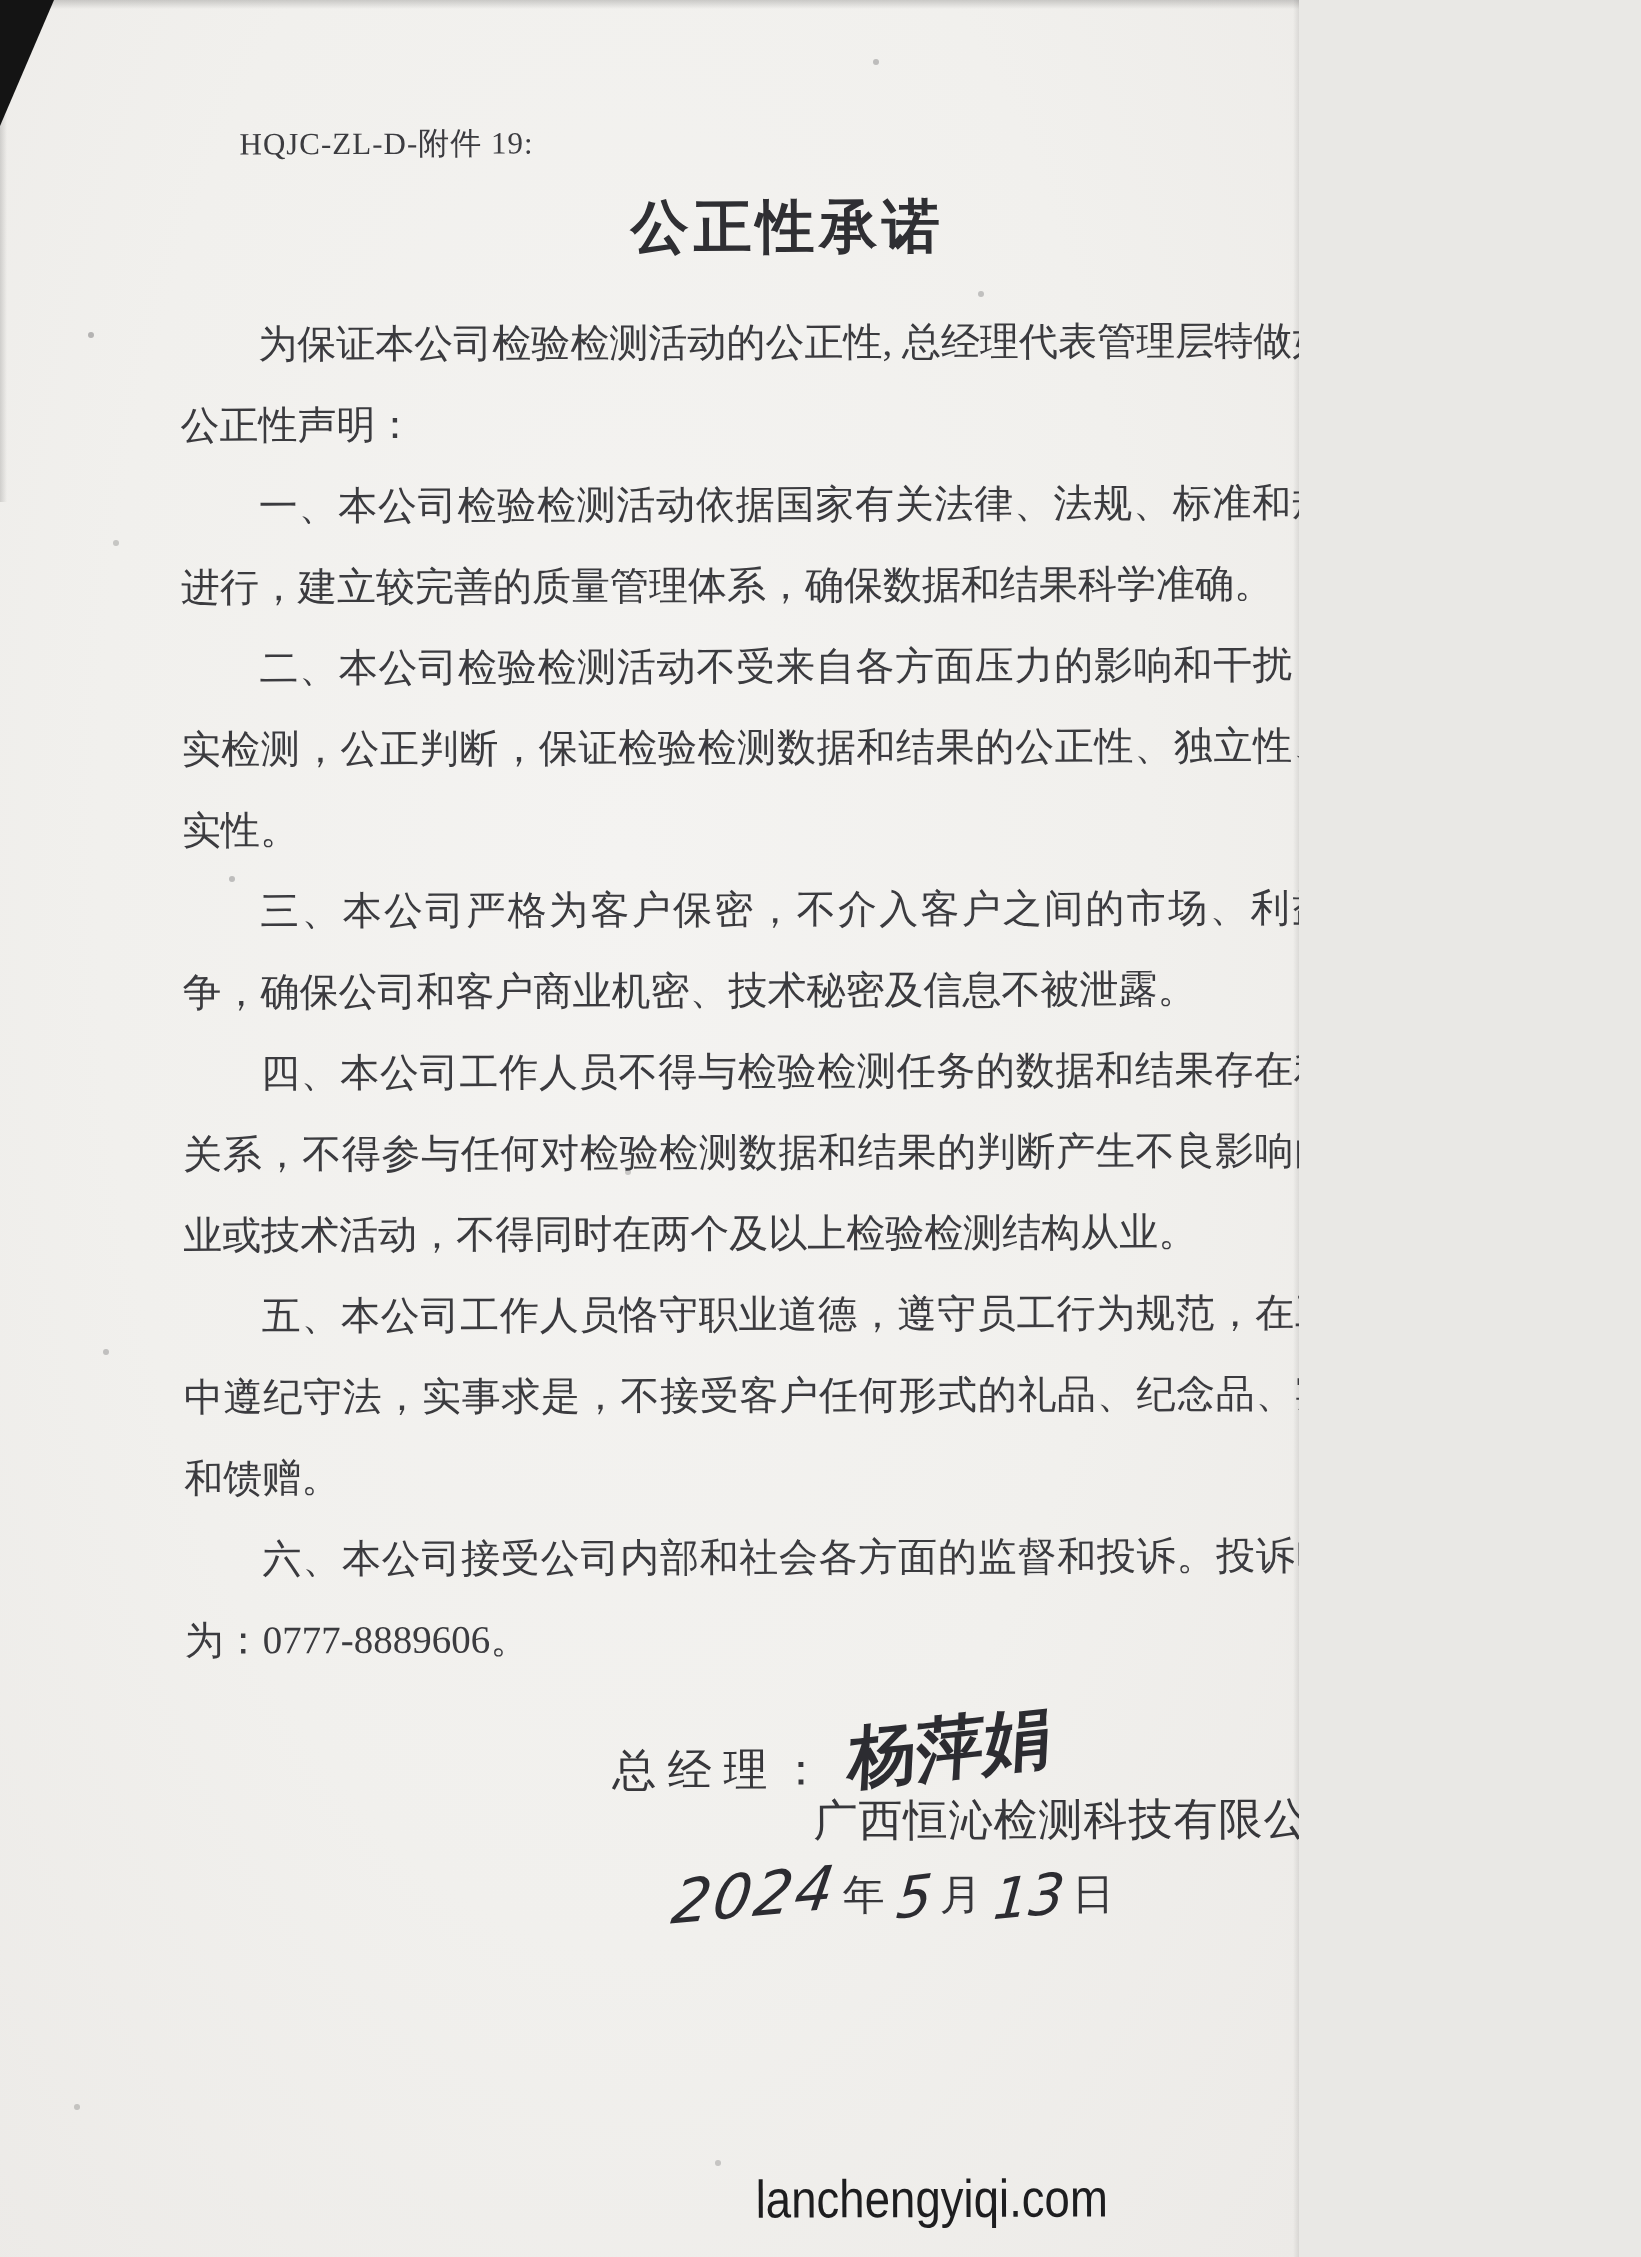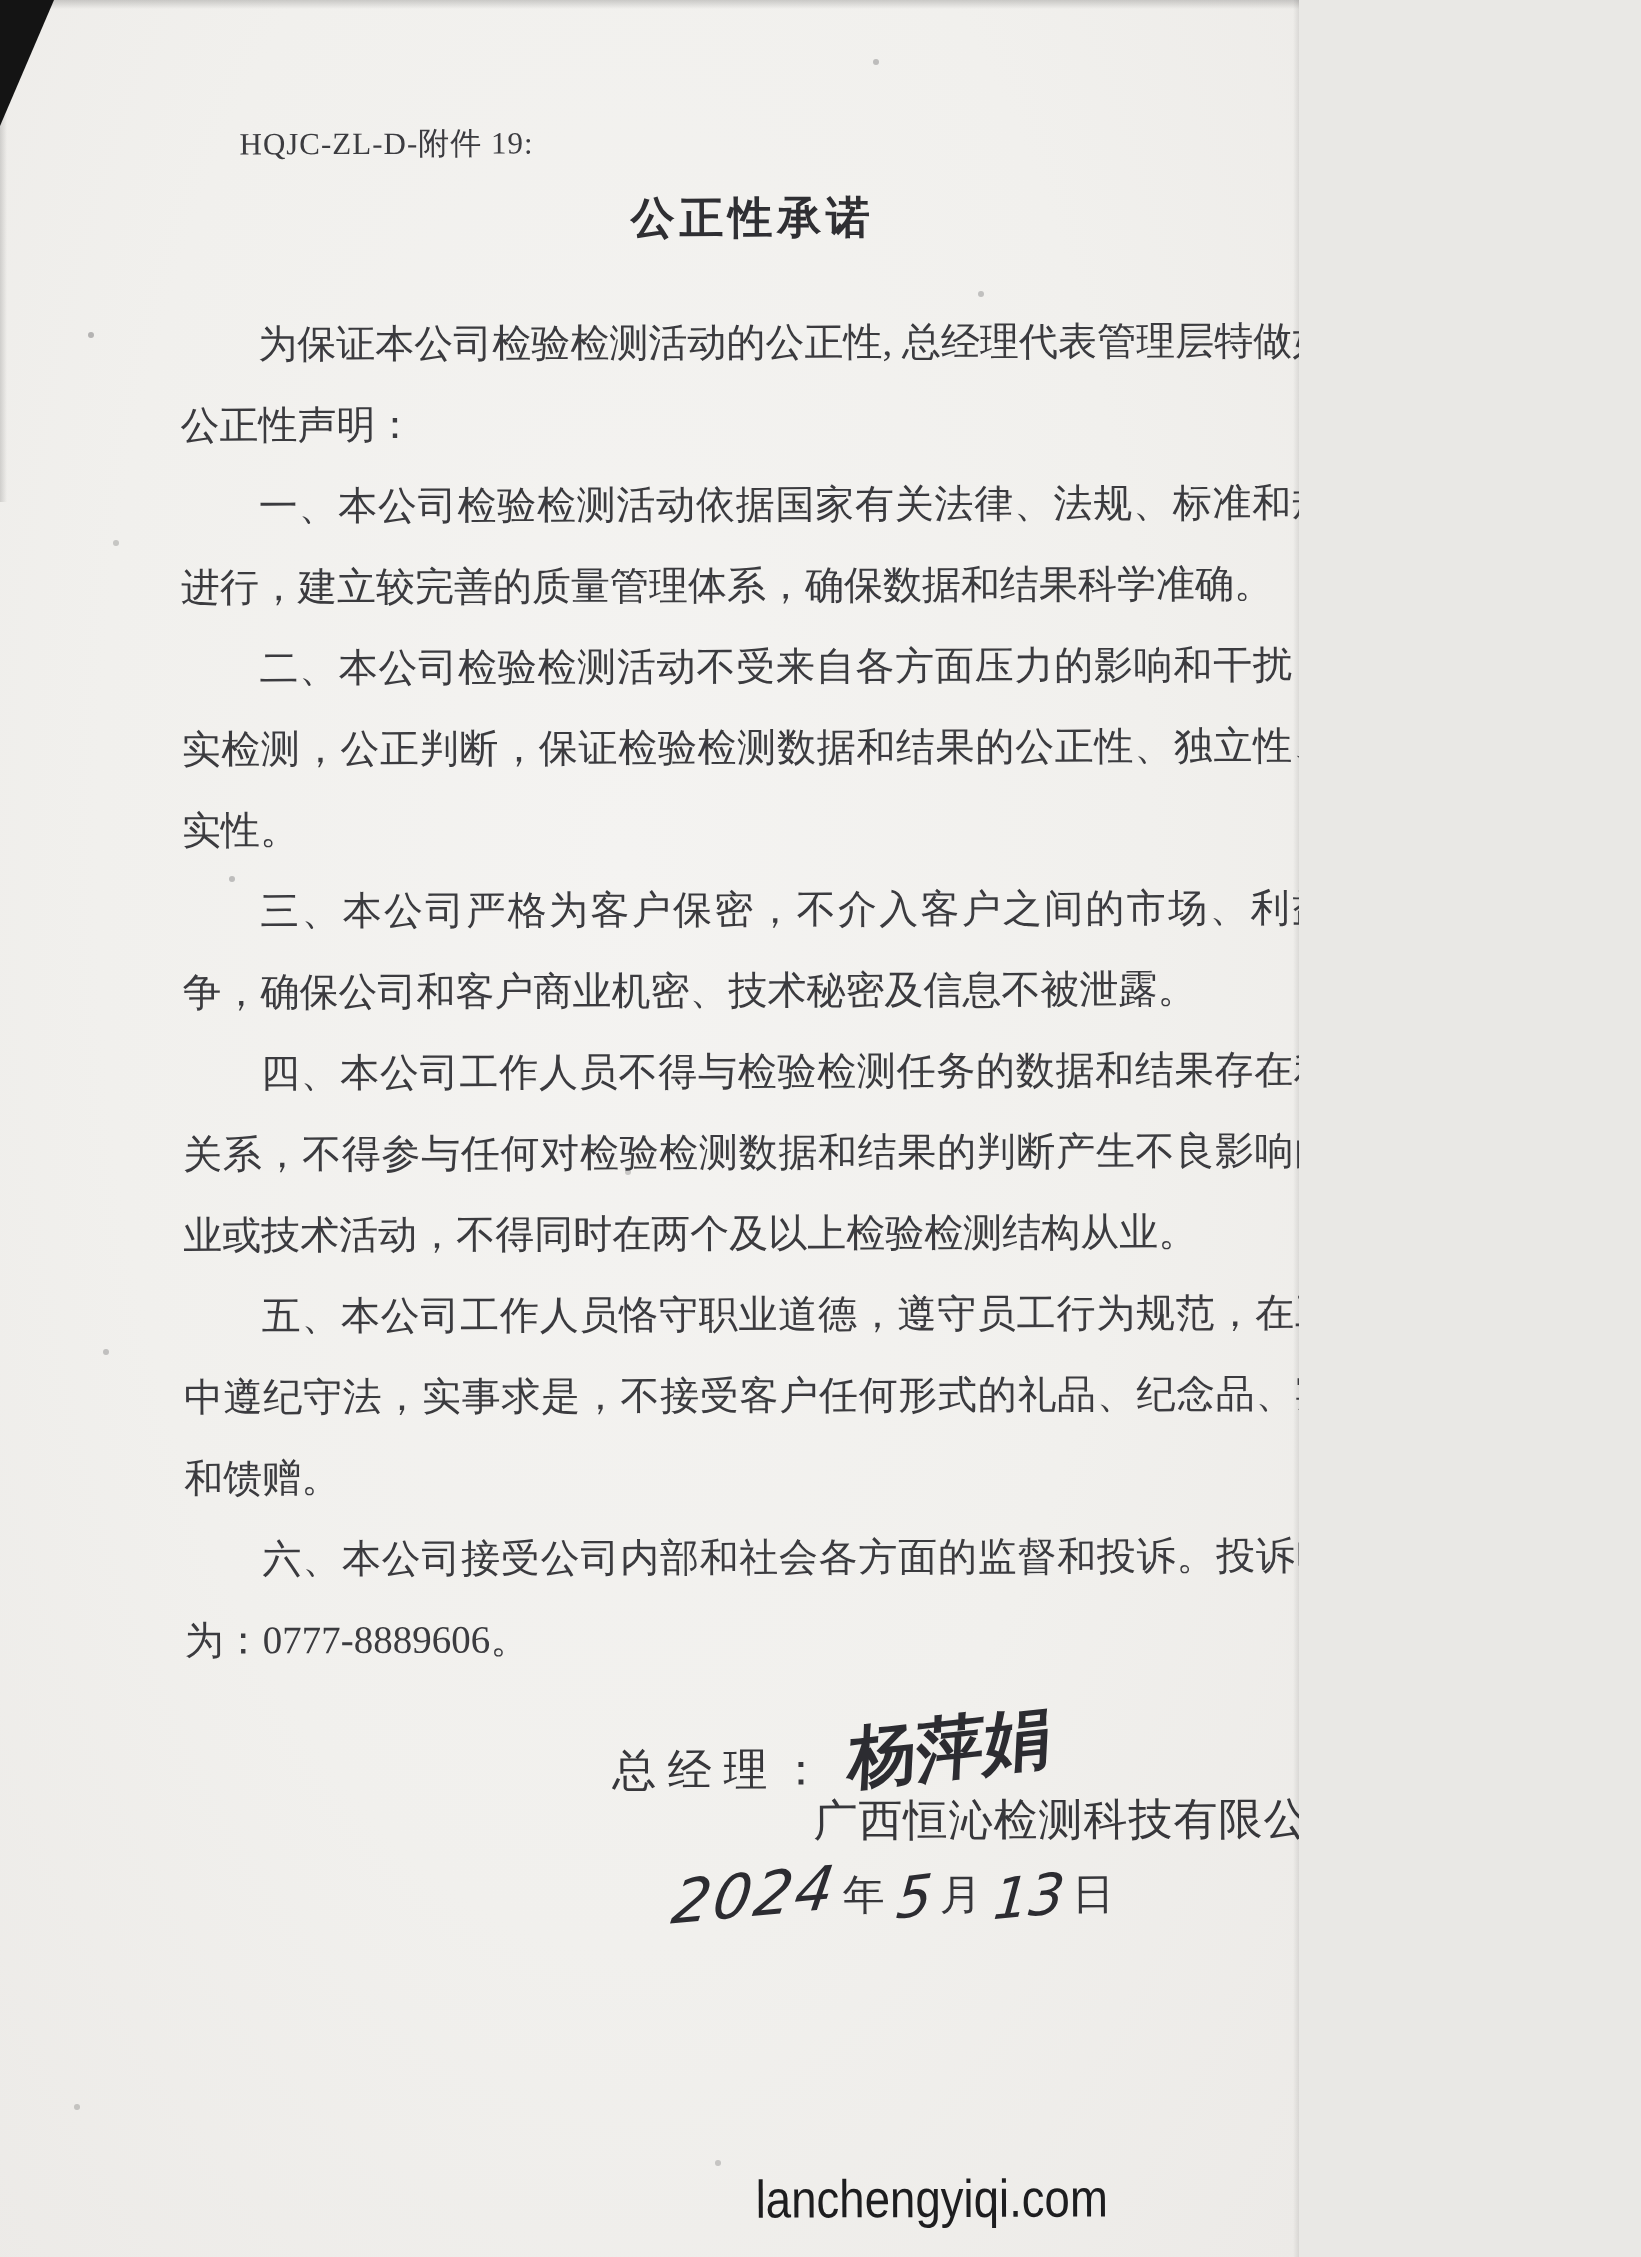--- a/index.html
+++ b/index.html
@@ -50,21 +50,21 @@
       75px 2105px 0 1px rgba(70,70,72,.25),
       874px 60px 0 1px rgba(70,70,72,.30);
   }
 
   .doc-code{
     position:absolute; left:239px; top:122px;
     font-size:31px; letter-spacing:1px; color:#3c3c40;
   }
   .title{
     position:absolute; left:630px; top:189px;
-    font-size:44px; font-weight:bold; letter-spacing:4.8px; color:#2f2f33;font-family:Liberation Mono, monospace;
+    font-size:58px; font-weight:bold; letter-spacing:4.8px; color:#2f2f33;font-family:Liberation Mono, monospace;
   }
   .body-text{
     position:absolute; left:179px; top:302px; width:1190px;
     font-size:39px; line-height:81px; text-align:justify; color:#3b3b3f;
   }
   .body-text p{ text-indent:2em; }
 
   .sig-line{ position:absolute; left:606px; top:1717px; font-size:44px; white-space:nowrap; }
   .sig-label{ letter-spacing:11.6px; color:#37373b; }
   .sig-name{

